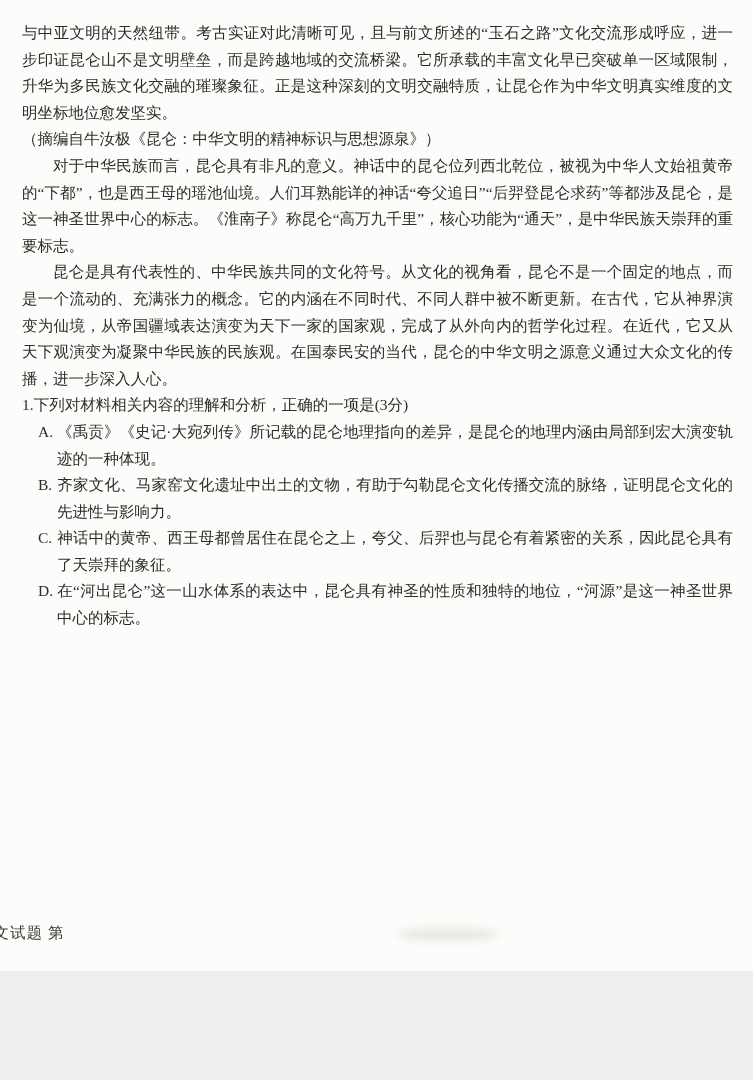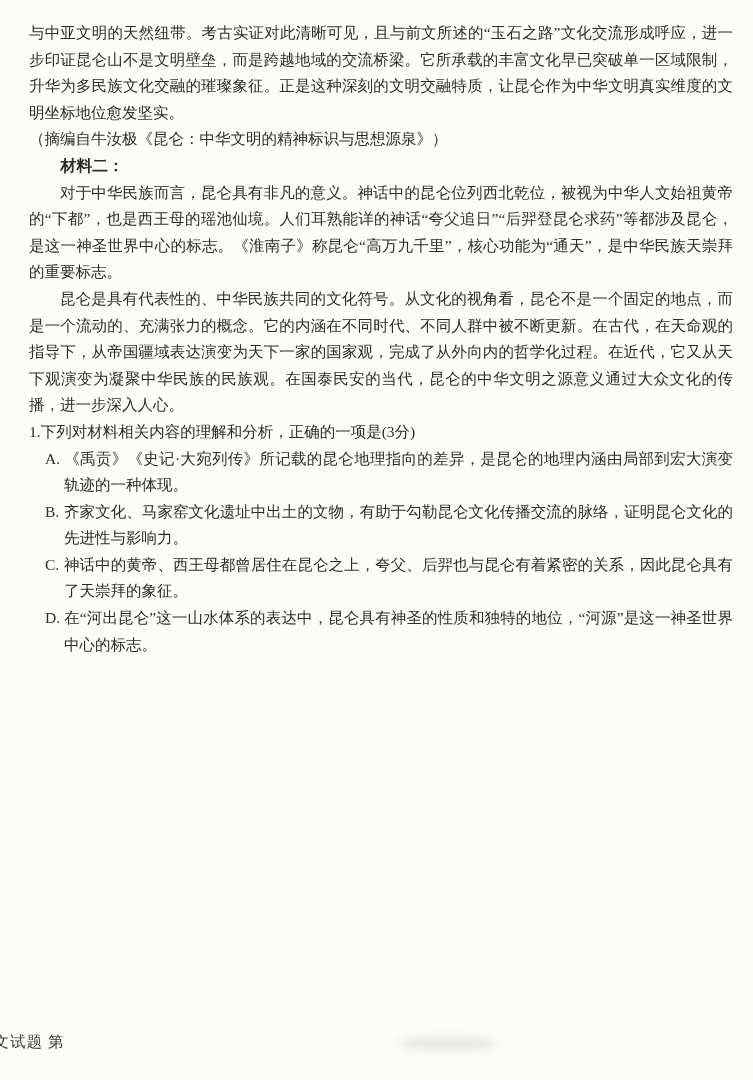--- a/index.html
+++ b/index.html
@@ -3,25 +3,25 @@
 <meta charset="utf-8">
 <style>
   html,body{margin:0;padding:0;}
   body{
     width:753px;height:1080px;
     background:#efeeec;
     font-family:"Liberation Serif","DejaVu Serif",serif;
   }
   .page{
     position:relative;
-    width:753px;height:1080px;
+    width:753px;height:971px;
     box-sizing:border-box;
     background:#fcfcfa;
     color:#2d2c29;
-    padding:20px 20px 0 29px;
+    padding:20px 20px 0 22px;
     font-size:15.5px;
     line-height:26.6px;
     text-align:justify;
     overflow:hidden;
   }
   p{margin:0;padding:0;}
   .indent{text-indent:2em;}
   .citation{padding-right:8px;}
   .heading{
     text-indent:2em;
@@ -61,26 +61,25 @@
 </style>
 </head>
 <body>
 
 <div class="page">
 
   <p class="body-para">与中亚文明的天然纽带。考古实证对此清晰可见，且与前文所述的“玉石之路”文化交流形成呼应，进一步印证昆仑山不是文明壁垒，而是跨越地域的交流桥梁。它所承载的丰富文化早已突破单一区域限制，升华为多民族文化交融的璀璨象征。正是这种深刻的文明交融特质，让昆仑作为中华文明真实维度的文明坐标地位愈发坚实。</p>
 
   <p class="citation">（摘编自牛汝极《昆仑：中华文明的精神标识与思想源泉》）</p>
 
-  <p class="heading">材料二：</p>
 
 
   <p class="indent">对于中华民族而言，昆仑具有非凡的意义。神话中的昆仑位列西北乾位，被视为中华人文始祖黄帝的“下都”，也是西王母的瑶池仙境。人们耳熟能详的神话“夸父追日”“后羿登昆仑求药”等都涉及昆仑，是这一神圣世界中心的标志。《淮南子》称昆仑“高万九千里”，核心功能为“通天”，是中华民族天崇拜的重要标志。</p>
 
-  <p class="indent">昆仑是具有代表性的、中华民族共同的文化符号。从文化的视角看，昆仑不是一个固定的地点，而是一个流动的、充满张力的概念。它的内涵在不同时代、不同人群中被不断更新。在古代，在天命观的指导下，从帝国疆域表达演变为天下一家的国家观，完成了从外向内的哲学化过程。在近代，它又从天下观演变为凝聚中华民族的民族观。在国泰民安的当代，昆仑的中华文明之源意义通过大众文化的传播，进一步深入人心。</p>
+  <p class="indent">昆仑是具有代表性的、中华民族共同的文化符号。从文化的视角看，昆仑不是一个固定的地点，而是一个流动的、充满张力的概念。它的内涵在不同时代、不同人群中被不断更新。在古代，它从神界演变为仙境，从帝国疆域表达演变为天下一家的国家观，完成了从外向内的哲学化过程。在近代，它又从天下观演变为凝聚中华民族的民族观。在国泰民安的当代，昆仑的中华文明之源意义通过大众文化的传播，进一步深入人心。</p>
 
 
 
 
   <div>
     <p class="stem">1.下列对材料相关内容的理解和分析，正确的一项是(3分)</p>
 
     <div class="option">
       <span class="opt-label">A.</span><span>《禹贡》《史记·大宛列传》所记载的昆仑地理指向的差异，是昆仑的地理内涵由局部到宏大演变轨迹的一种体现。</span>
     </div>

